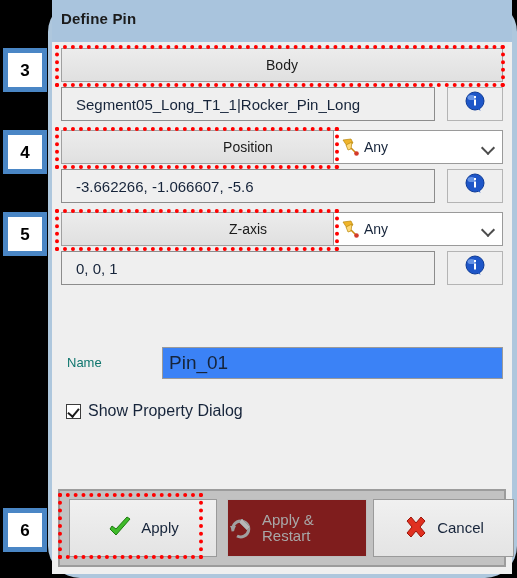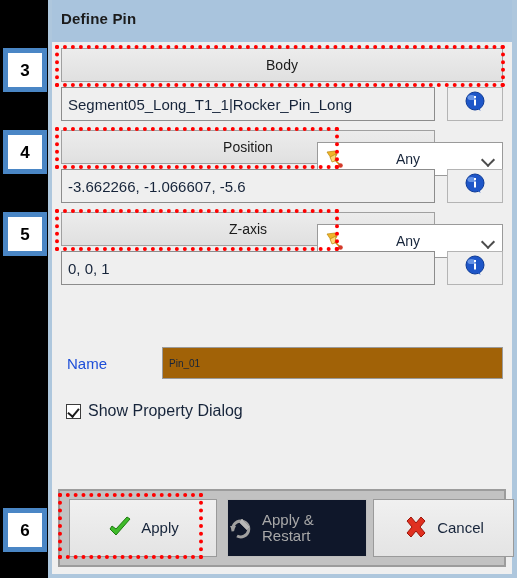--- a/index.html
+++ b/index.html
@@ -25,20 +25,21 @@
     font-size:17px;font-weight:bold;color:#000000;
     font-family:"Liberation Sans", sans-serif;
     line-height:1;
   }
 
   
   #dialog{
     position:absolute;left:48px;top:0;width:469px;height:578px;
     background:#aec7dd;
     box-sizing:border-box;
+    border-radius:32px;
   }
   #dialog-inner{
     position:absolute;left:4px;top:0;right:5px;bottom:4px;
     background:#efefef;
   }
   #title-bar{
     position:absolute;left:0;top:0;right:0;height:42px;
     background:#a9c4dd;
   }
   #title-text{
@@ -62,25 +63,25 @@
     border:1px solid #a0a0a0;
     box-sizing:border-box;
     display:flex;align-items:center;justify-content:center;
     font-size:14px;color:#1b1b1b;
   }
   .sect-btn.wide{right:0;}
   .sect-btn.narrow{width:374px;}
 
   
   .combo{
-    position:absolute;top:12px;right:0;width:186px;height:34px;
+    position:absolute;top:0;right:0;width:170px;height:34px;
     background:#ffffff;
     border:1px solid #9a9a9a;
     box-sizing:border-box;
-    display:flex;align-items:center;gap:48px;
+    display:flex;align-items:center;
   }
   .combo .snap-ico{
     width:20px;height:20px;margin-left:6px;margin-right:4px;flex:0 0 auto;
     position:relative;
   }
   .combo .combo-label{
     font-size:14px;color:#16243a;flex:1 1 auto;
   }
   .chevron{
     width:26px;height:32px;flex:0 0 auto;position:relative;
@@ -91,41 +92,41 @@
     transform:rotate(45deg);
   }
 
   
   .val-field{
     position:absolute;top:0;left:0;width:374px;height:34px;
     background:#efefef;
     border:1px solid #8c8c8c;
     box-sizing:border-box;
     display:flex;align-items:center;
-    padding-left:6px;
+    padding-left:14px;
     font-size:15px;color:#16243a;
     white-space:nowrap;overflow:hidden;
   }
   
   .info-btn{
     position:absolute;top:0;right:0;width:56px;height:34px;
     background:#efefef;border:1px solid #b4b4b4;
     box-sizing:border-box;
     display:flex;align-items:center;justify-content:center;
   }
 
   
   #name-label{
-    position:absolute;left:15px;top:313px;font-size:15px;color:#1d4ed8;
+    position:absolute;left:15px;top:313px;font-size:13px;color:#0f766e;
   }
   #name-field{
     position:absolute;left:110px;top:305px;right:9px;height:32px;
-    background:#a16207;border:1px solid #9a9a9a;box-sizing:border-box;
+    background:#3b82f6;border:1px solid #9a9a9a;box-sizing:border-box;
     display:flex;align-items:center;padding-left:6px;
-    font-size:10px;color:#16243a;
+    font-size:19px;color:#16243a;
   }
 
   
   #chk-row{
     position:absolute;left:14px;top:360px;display:flex;align-items:center;
   }
   #chk-box{
     width:15px;height:15px;background:#ffffff;border:1px solid #3c3c3c;
     box-sizing:border-box;position:relative;margin-right:7px;
   }
@@ -145,21 +146,21 @@
   }
   .act-btn{
     position:absolute;top:8px;height:58px;
     background:linear-gradient(#f0f0f0,#e4e4e4);
     border:1px solid #9a9a9a;
     box-sizing:border-box;
     display:flex;align-items:center;justify-content:center;
     font-size:15px;color:#16243a;
   }
   .act-btn.disabled{
-    background:#0f172a;border:1px solid #bdbdbd;color:#a8a8a8;
+    background:#7f1d1d;border:1px solid #bdbdbd;color:#a8a8a8;
   }
   .act-btn .btn-ico{width:26px;height:26px;margin-right:8px;flex:0 0 auto;position:relative;}
   .act-btn .btn-txt{text-align:left;line-height:1.05;}
 
   
   .hl{
     position:absolute;
     border:4px dotted #ff0000;
     box-sizing:border-box;
     pointer-events:none;

